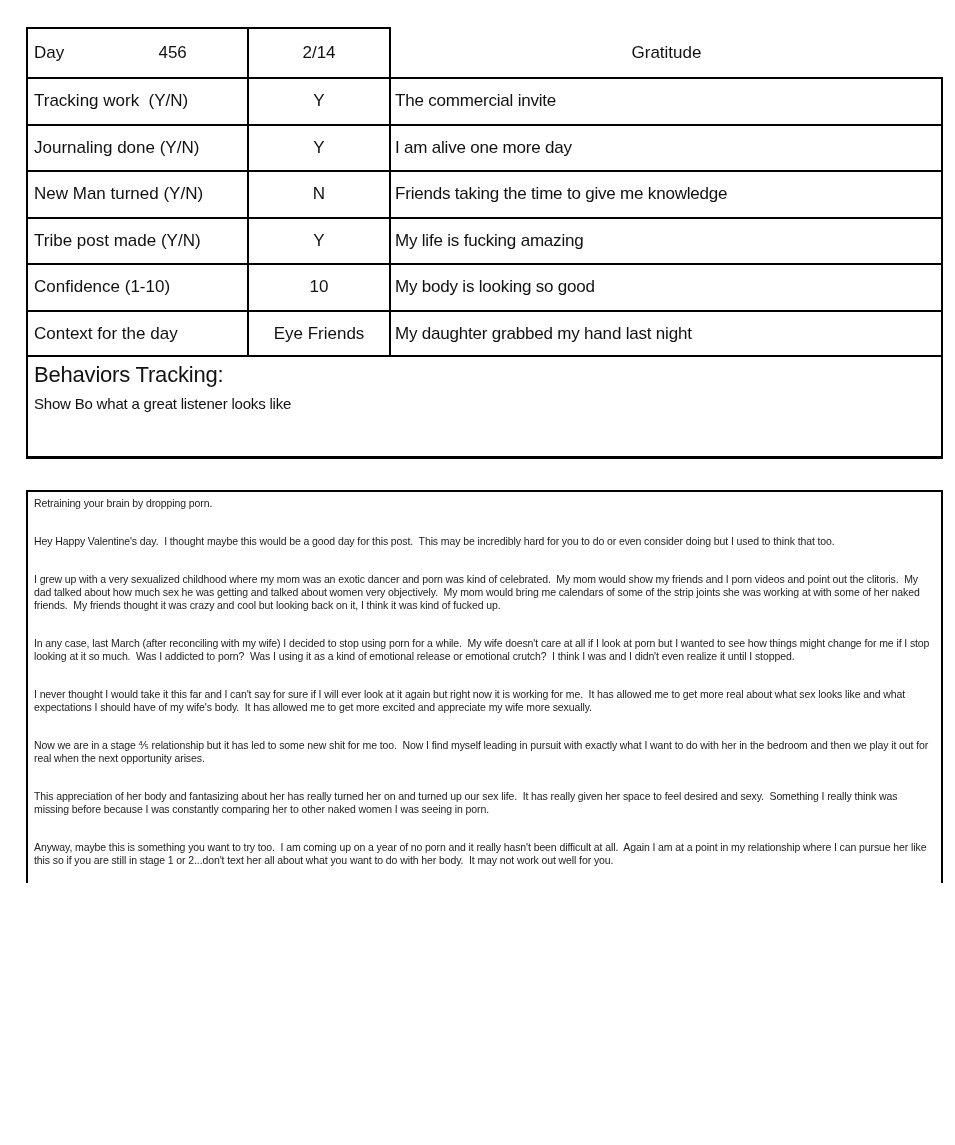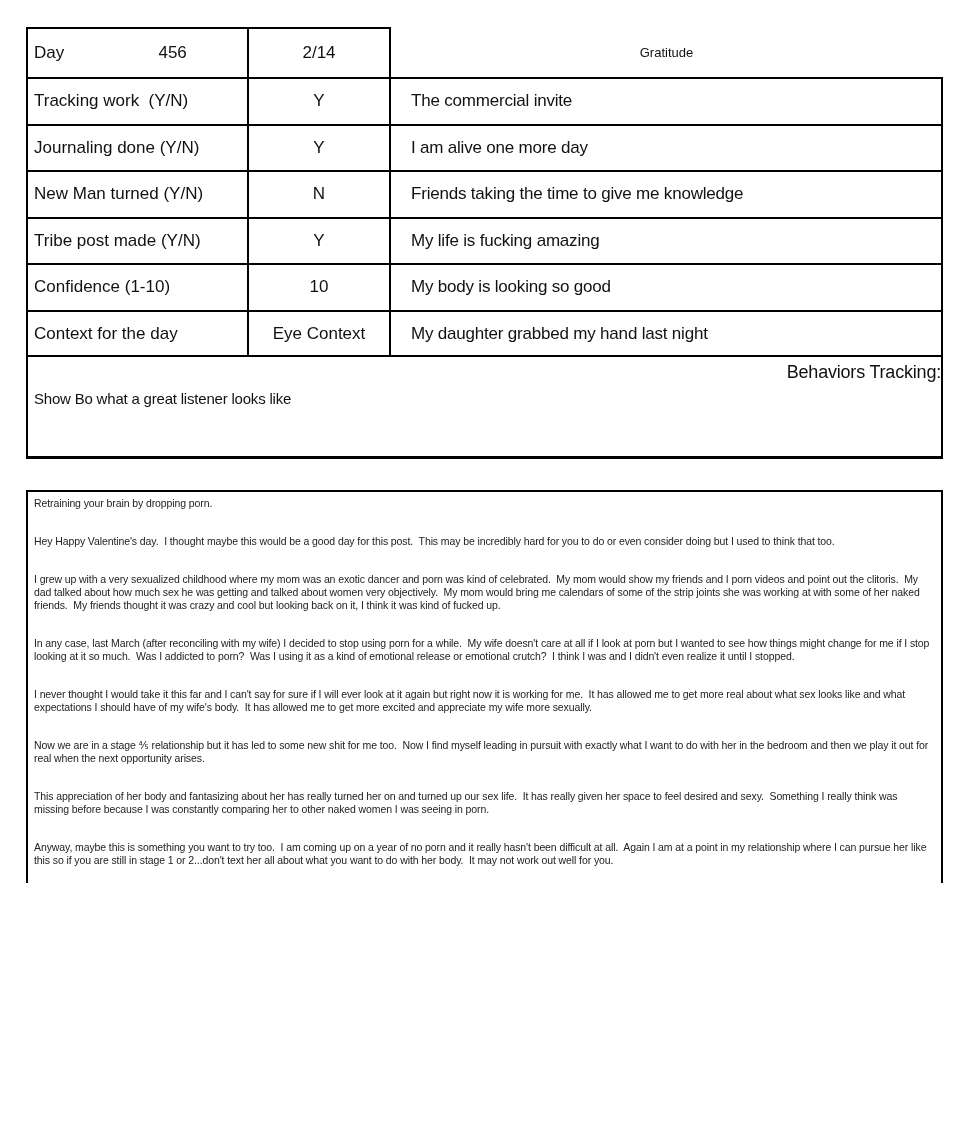--- a/index.html
+++ b/index.html
@@ -23,36 +23,36 @@
   }
   table.tracker td { padding:0; vertical-align:middle; }
   td.c1 { width:221px; }
   td.c2 { width:142px; text-align:center; }
   td.c3 { width:552px; }
   tr.hdr td { height:50px; }
   tr.datarow td { height:46.5px; }
   td.b { border:2px solid #000; }
   td.nob { border:none; text-align:center; }
   .cell-label { display:block; padding-left:6px; font-size:17px; white-space:pre-wrap; }
-  .cell-grat  { display:block; padding-left:20px; font-size:17px; letter-spacing:-0.2px; white-space:pre-wrap; }
+  .cell-grat  { display:block; padding-left:4px; font-size:17px; letter-spacing:-0.2px; white-space:pre-wrap; }
   .cell-val   { font-size:17px; }
   .dayflex { display:flex; align-items:center; padding-left:6px; }
   .dayflex .daylabel { font-size:17px; flex:none; }
   .dayflex .dayvalue { flex:1; text-align:center; font-size:17px; padding-left:34px; }
-  .grat-hdr { font-size:13px;margin-left:44px; }
+  .grat-hdr { font-size:17px;margin-left:44px; }
 
   
   .behaviors-box {
     position:absolute; left:26px; top:355px;
     width:917px; height:104px;
     border:2px solid #000; border-bottom-width:3px;
     overflow:hidden;
     background:#fff;
   }
-  .behaviors-title { margin:5px 0 0 6px; font-size:18px; letter-spacing:-0.2px;text-align:right; }
+  .behaviors-title { margin:5px 0 0 6px; font-size:22px; letter-spacing:-0.2px; }
   .behaviors-line1 { margin:7px 0 0 6px; font-size:15px; letter-spacing:-0.2px; white-space:pre-wrap; }
   .behaviors-line2 { position:absolute; left:6px; top:86px; font-size:17px; line-height:20px; letter-spacing:-0.3px; white-space:pre-wrap; }
 
   
   .wins-heading {
     position:absolute; left:30px; top:461px;
     font-size:20px; font-weight:bold; letter-spacing:-0.2px;
   }
 
   
@@ -133,21 +133,21 @@
           </td>
       <td class="c2 b cell-val">10</td>
       <td class="c3 b">
             <span class="cell-grat">My body is looking so good</span>
           </td>
     </tr>
     <tr class="datarow">
       <td class="c1 b">
             <span class="cell-label">Context for the day</span>
           </td>
-      <td class="c2 b cell-val">Eye Context</td>
+      <td class="c2 b cell-val">Eye Friends</td>
       <td class="c3 b">
             <span class="cell-grat">My daughter grabbed my hand last night</span>
           </td>
     </tr>
   </tbody>
     </table>
 
   <div class="behaviors-box">
     <div class="behaviors-title">Behaviors Tracking:</div>
     <div class="behaviors-line1">Show Bo what a great listener looks like</div>

